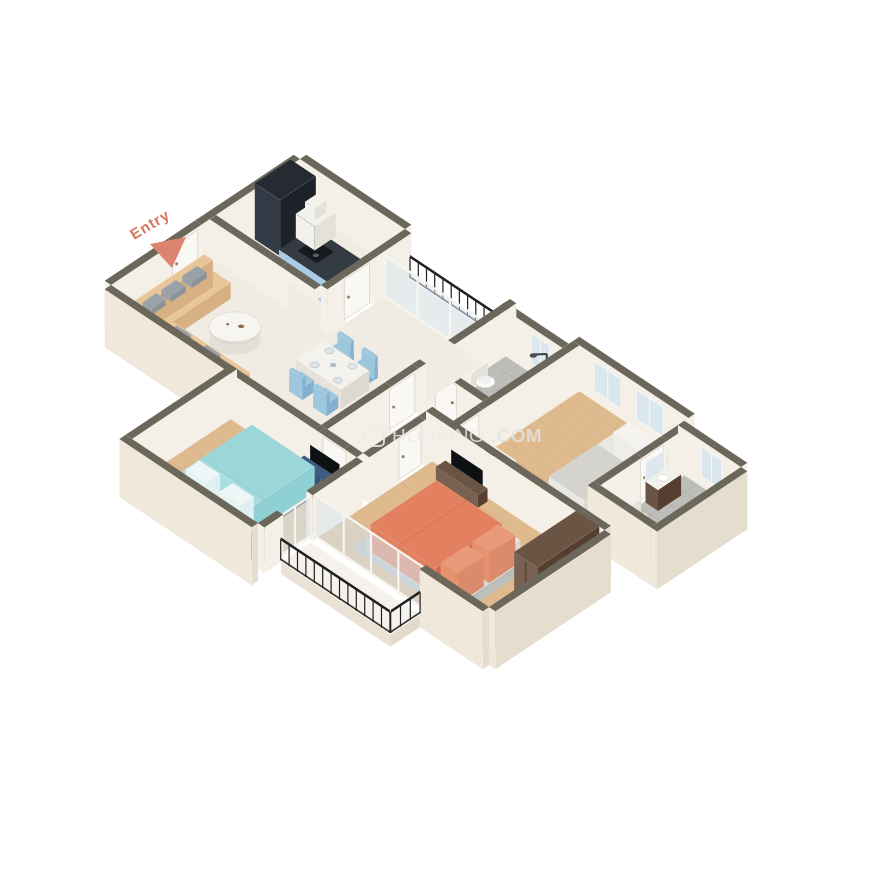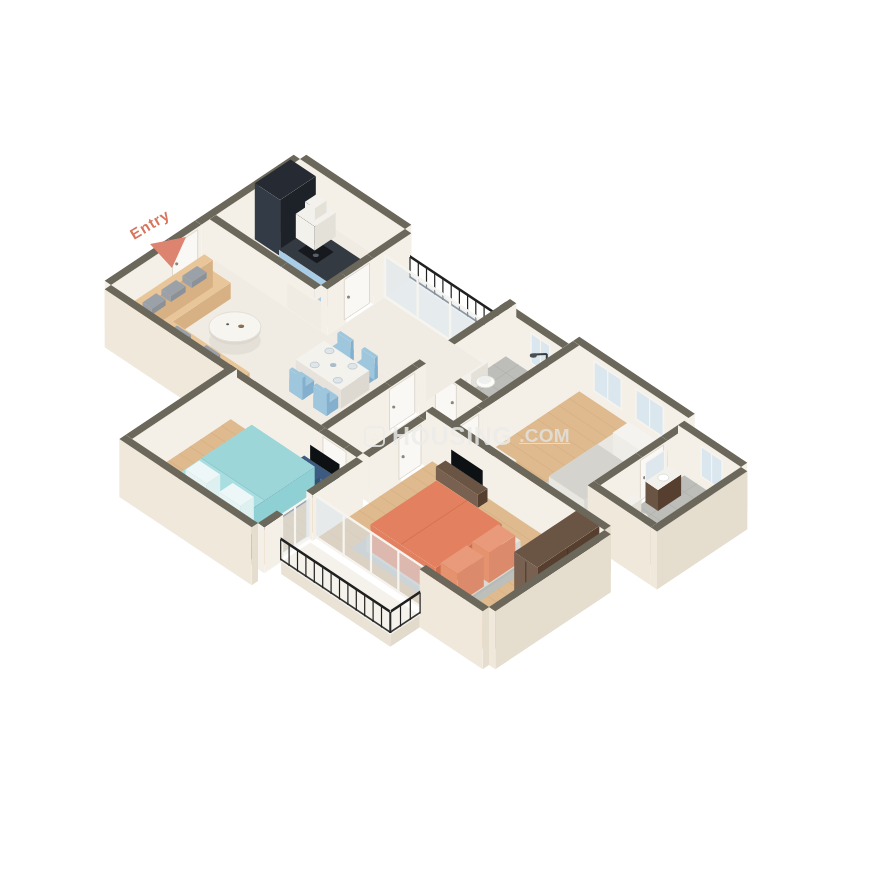--- a/index.html
+++ b/index.html
@@ -8,22 +8,22 @@
   svg{position:absolute;left:0;top:0;}
   .watermark{
     position:absolute;left:364px;top:424px;height:24px;
     display:flex;align-items:center;gap:7px;pointer-events:none;opacity:.82;
   }
   .wm-icon{
     width:17px;height:17px;border:2.5px solid var(--wm,#ececea);border-radius:5px;
     color:var(--wm,#ececea);display:flex;align-items:center;justify-content:center;
     font-size:12px;font-weight:bold;line-height:1;
   }
-  .wm-brand{font-size:25px;font-weight:bold;color:var(--wm,#ececea);letter-spacing:.5px;}
-  .wm-tld{font-size:19px;font-weight:bold;color:var(--wm2,#e6e5e1);letter-spacing:.3px;text-decoration:underline;}
+  .wm-brand{font-size:19px;font-weight:normal;color:var(--wm,#ececea);letter-spacing:.5px;}
+  .wm-tld{font-size:19px;font-weight:bold;color:var(--wm2,#e6e5e1);letter-spacing:.3px;}
   text{font-family:"Liberation Sans",sans-serif;}
 </style>
 </head>
 <body>
 
 <div class="stage">
 
   <svg id="scene" width="870" height="870" viewBox="0 0 870 870">
     <g>
         <polygon points="411.3,224.8 405,229 405,275 411.3,270.8" fill="#f5f0e7"></polygon>

